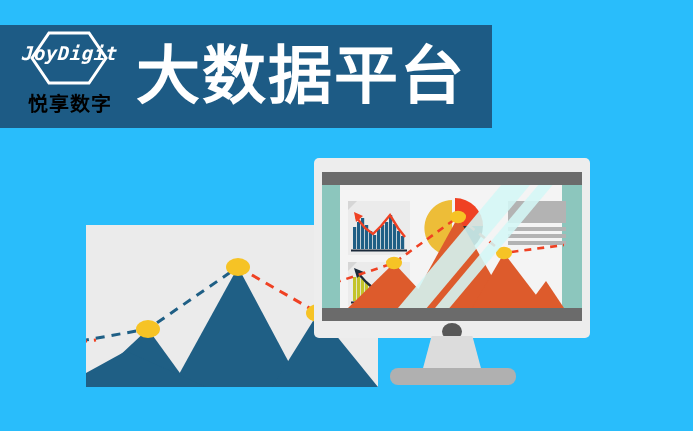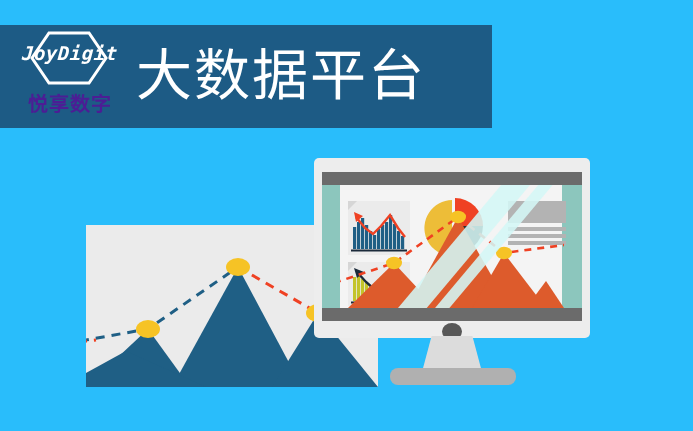--- a/index.html
+++ b/index.html
@@ -59,35 +59,35 @@
     font-style: italic;
     transform: skewX(-4deg);
     white-space: nowrap;
   }
   .logo-sub {
     position: absolute;
     left: 0;
     top: 58px;
     width: 112px;
     text-align: center;
-    color: #4c1d95;
+    color: #000000;
     font-size: 20px;
     font-weight: 700;
     letter-spacing: 1px;
     white-space: nowrap;
   }
 
   
   .banner-title {
     position: absolute;
     left: 136px;
     top: 38px;
     color: #ffffff;
-    font-size: 56px;
-    font-weight: 400;
+    font-size: 64px;
+    font-weight: 700;
     letter-spacing: 2px;
     line-height: 76px;
     white-space: nowrap;
   }
 
   
   .left-panel {
     position: absolute;
     left: 86px;
     top: 225px;

